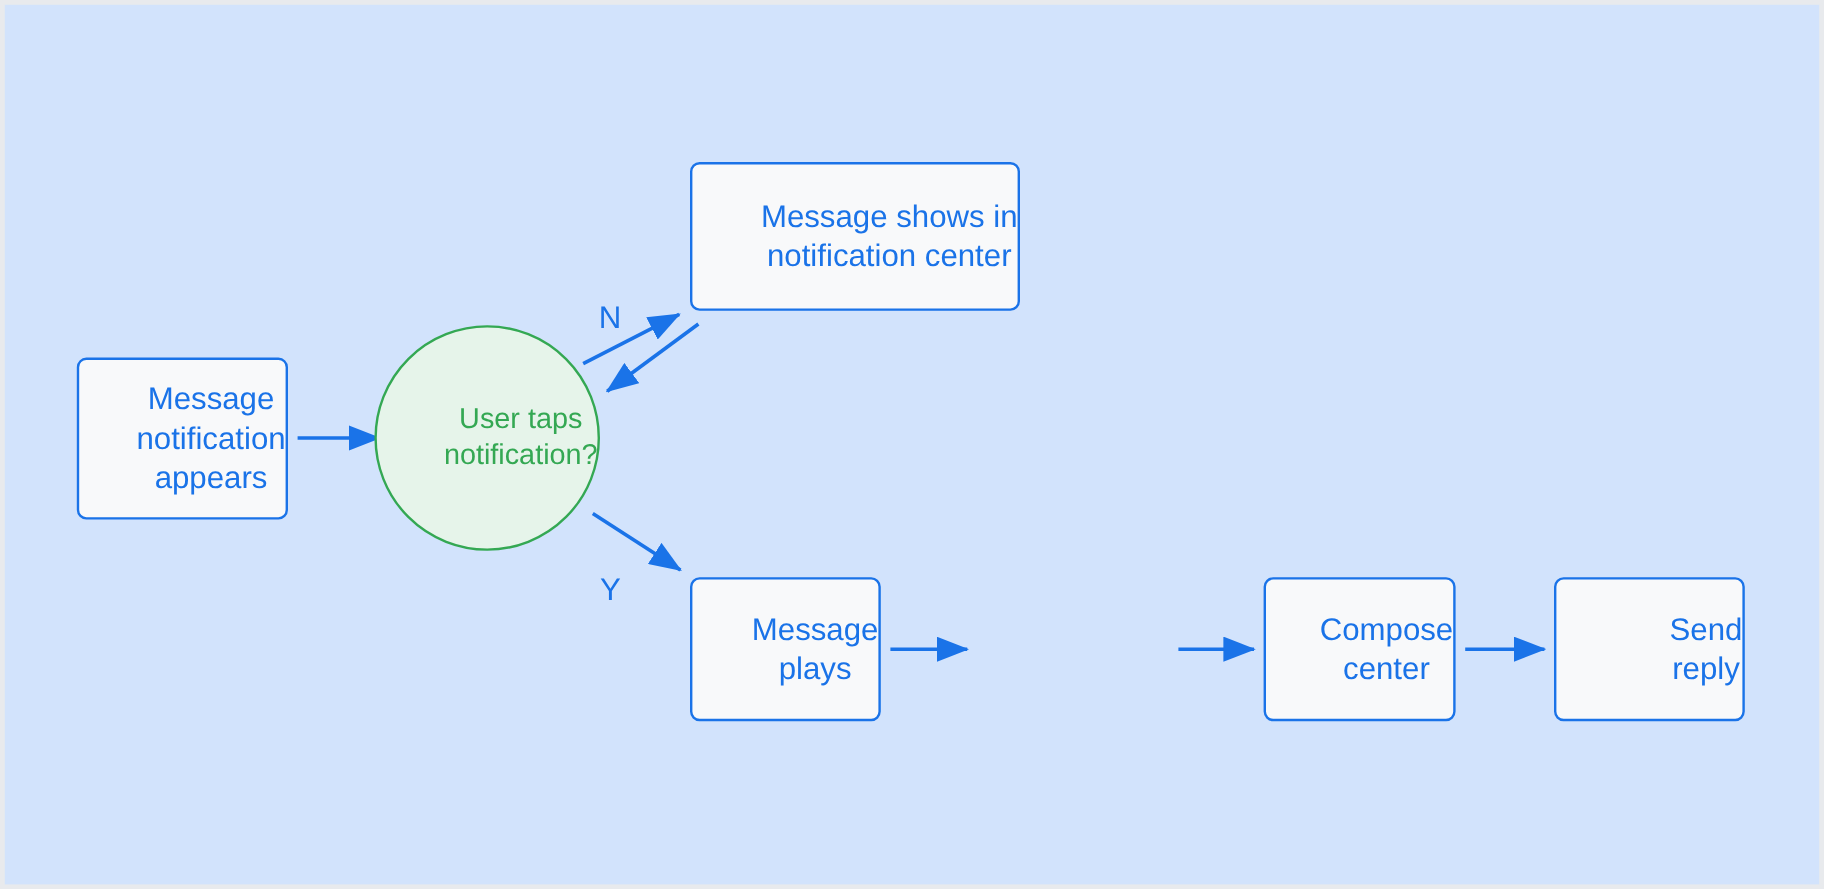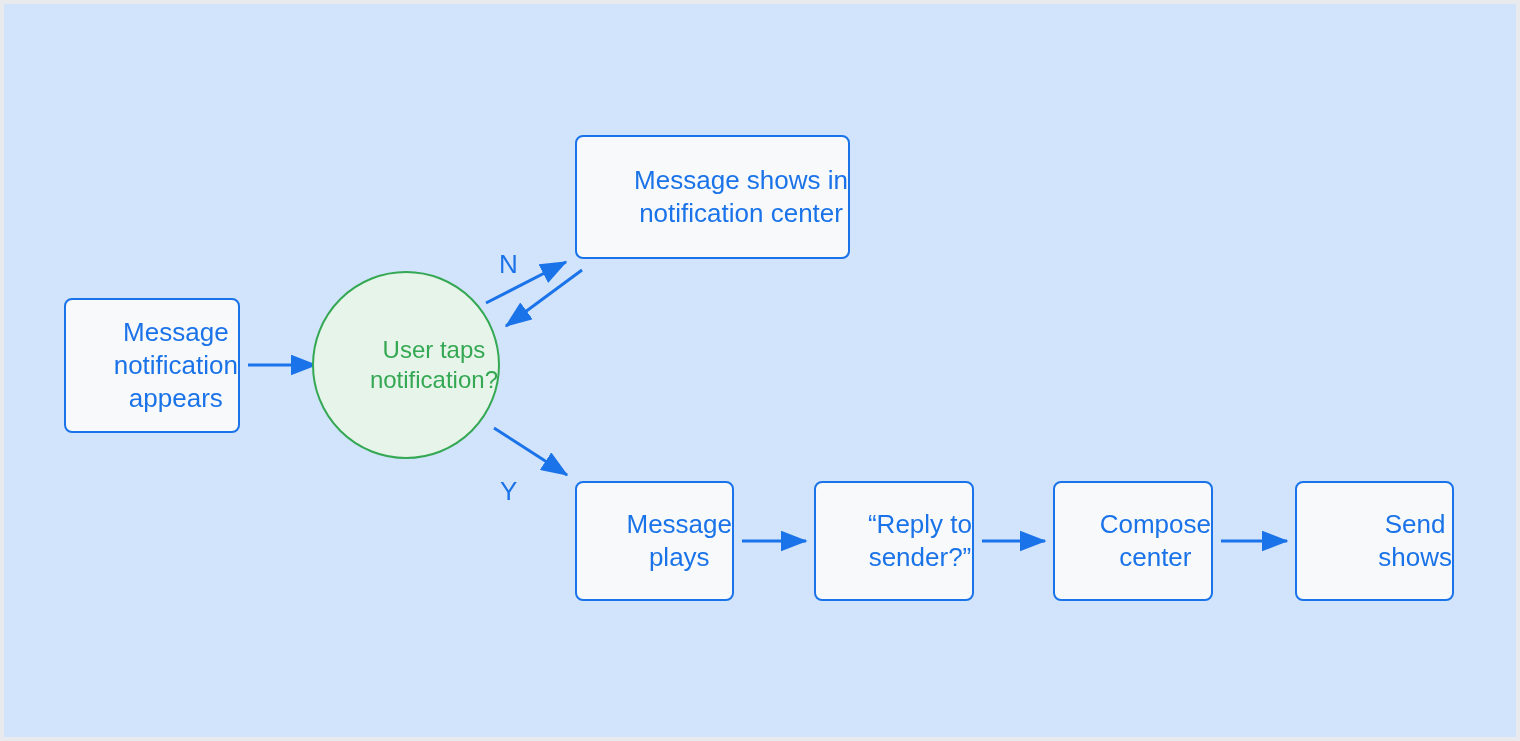--- a/index.html
+++ b/index.html
@@ -101,32 +101,28 @@
   <div class="node node-box" style="left:571px; top:131px; width:275px; height:124px;">
     <span>Message shows in
 notification center</span>
   </div>
 
   <div class="node node-box" style="left:571px; top:477px; width:159px; height:120px;">
     <span>Message
 plays</span>
   </div>
 
-  <div class="node node-box" style="left:810px; top:477px; width:160px; height:120px;">
-    <span>“Reply to
-sender?”</span>
-  </div>
 
   <div class="node node-box" style="left:1049px; top:477px; width:160px; height:120px;">
     <span>Compose
 center</span>
   </div>
 
   <div class="node node-box" style="left:1291px; top:477px; width:159px; height:120px;">
     <span>Send
-shows</span>
+reply</span>
   </div>
 
   <div class="edge-label" style="left:495px; top:247px;">N</div>
 
   <div class="edge-label" style="left:496px; top:474px;">Y</div>
 
 </div>
 
 </body></html>

